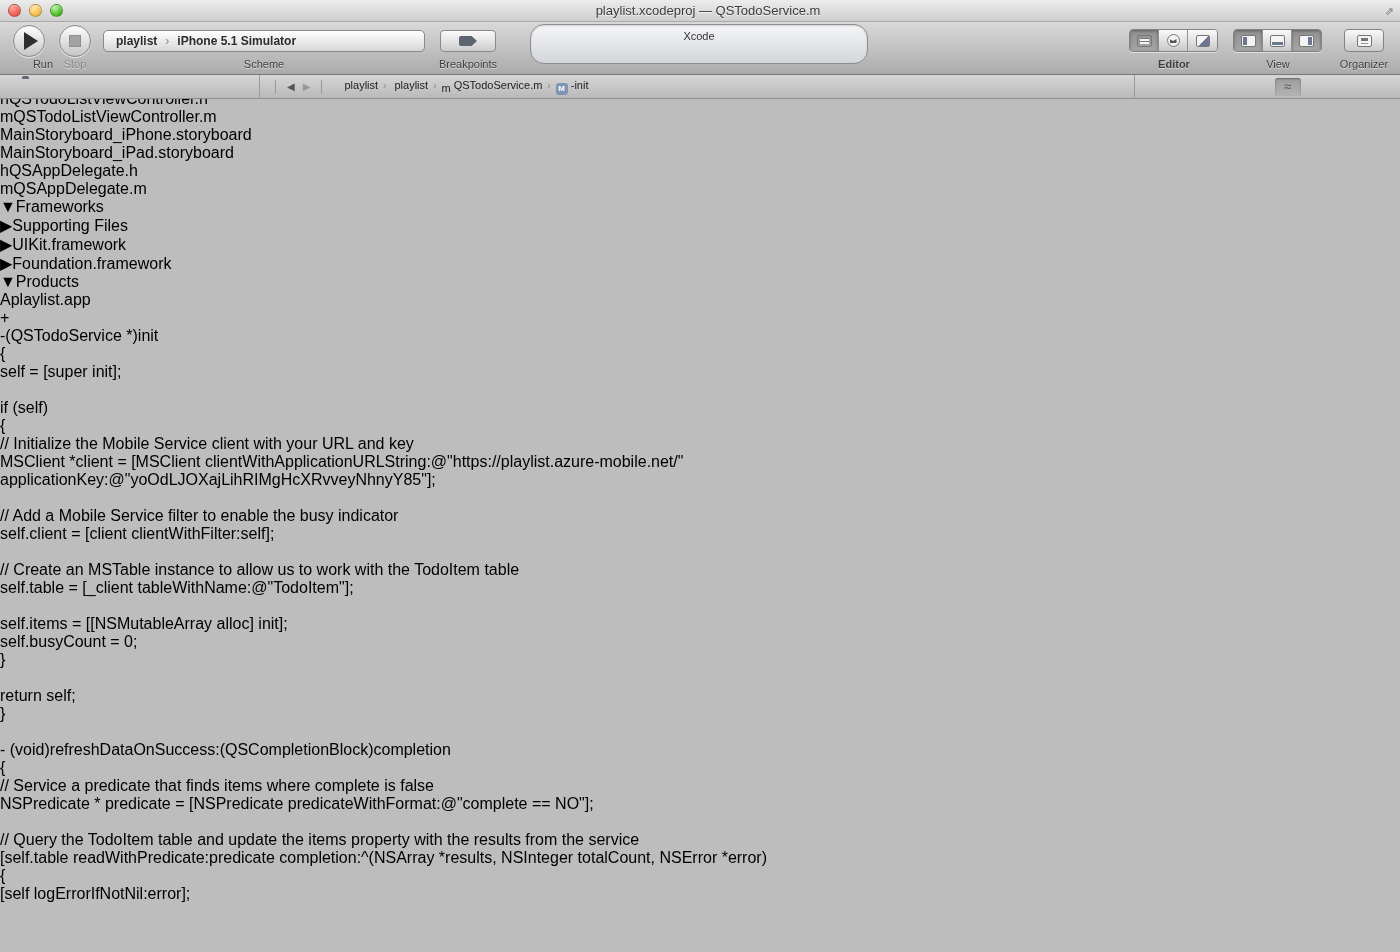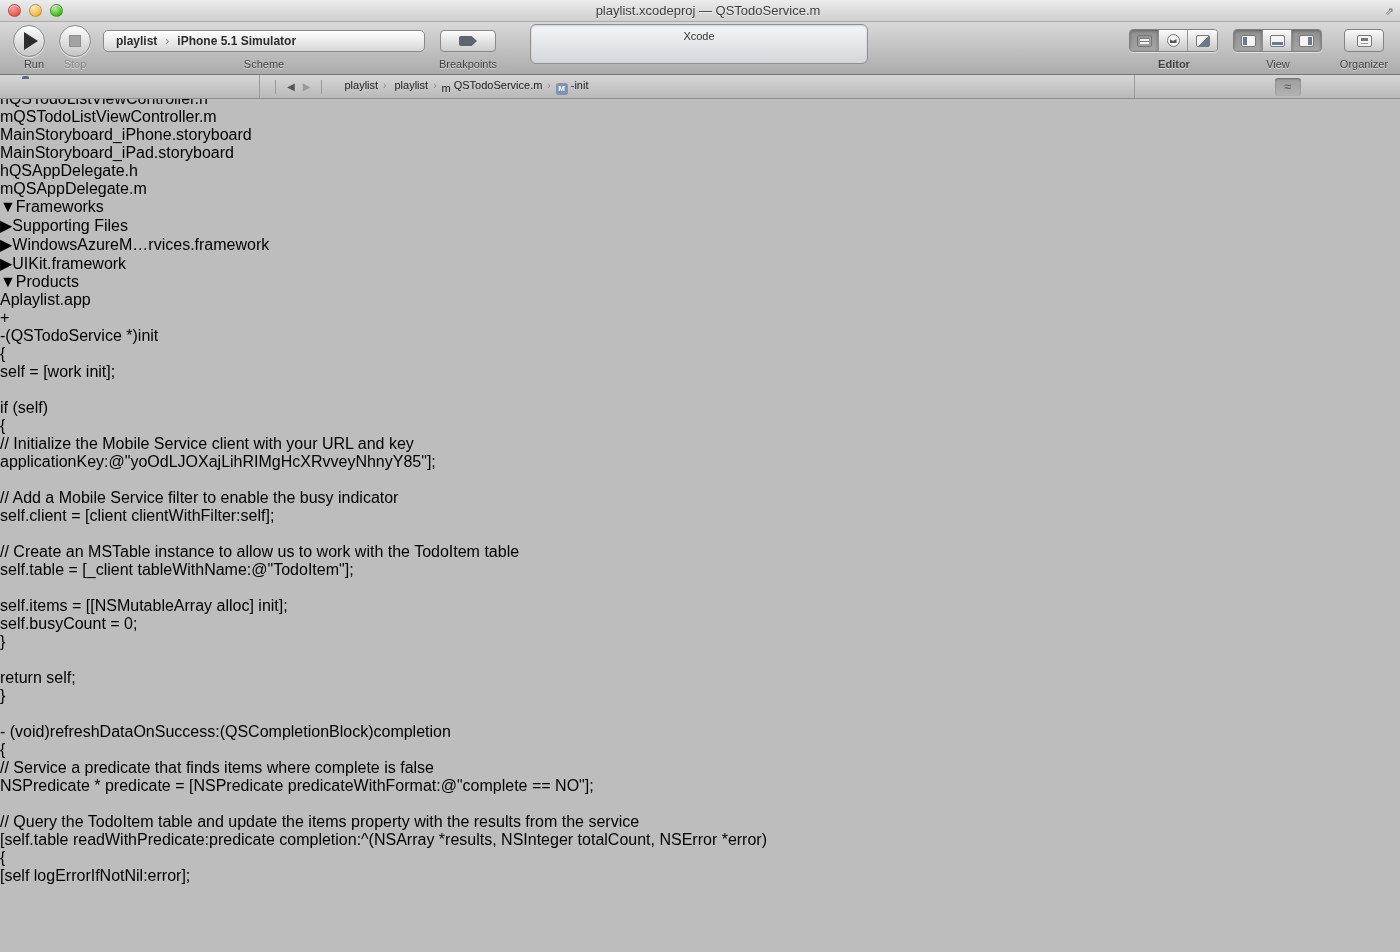--- a/index.html
+++ b/index.html
@@ -33,21 +33,21 @@
   #stop-btn { left:59px; }
   .play-tri { width:0; height:0; border-left:14px solid #2e2e2e; border-top:9px solid transparent; border-bottom:9px solid transparent; margin-left:4px; }
   .stop-sq { width:12px; height:12px; background:#a2a2a2; border:1px solid #8e8e8e; }
   #scheme-pill { position:absolute; left:103px; top:8px; width:322px; height:22px; border-radius:5px;
     background:linear-gradient(#ffffff,#d7d7d7); border:1px solid #898989; display:flex; align-items:center;
     font-size:12px; font-weight:bold; color:#2c2c2c; padding-left:12px; }
   #scheme-pill .sep { color:#888; margin:0 8px; font-weight:normal; }
   #breakpoints-btn { position:absolute; left:440px; top:8px; width:56px; height:22px; border-radius:4px;
     background:linear-gradient(#fbfbfb,#cdcdcd); border:1px solid #8a8a8a; display:flex; align-items:center; justify-content:center; }
   .bp-glyph { width:18px; height:10px; background:#5d6570; clip-path:polygon(0 0,70% 0,100% 50%,70% 100%,0 100%); border-radius:2px; }
-  #activity-viewer { position:absolute; left:530px; top:2px; width:338px; height:40px; border-radius:6px;
+  #activity-viewer { position:absolute; left:530px; top:2px; width:338px; height:40px; border-radius:14px;
     background:linear-gradient(#f5f6f8,#d3d6da); border:1px solid #8f8f8f; box-shadow:inset 0 1px 2px rgba(0,0,0,.15); }
   #activity-viewer .app { text-align:center; font-size:11px; color:#333; margin-top:5px; }
   .segmented { position:absolute; top:7px; height:23px; display:flex; border:1px solid #838383; border-radius:4px; overflow:hidden;
     box-shadow:0 1px 0 rgba(255,255,255,.5); }
   .seg { width:29px; height:100%; background:linear-gradient(#fafafa,#c9c9c9); border-right:1px solid #909090;
     display:flex; align-items:center; justify-content:center; }
   .seg:last-child { border-right:none; }
   .seg.on { background:linear-gradient(#8f8f8f,#a6a6a6); box-shadow:inset 0 1px 3px rgba(0,0,0,.35); }
   #editor-seg { left:1129px; } #view-seg { left:1233px; }
   #organizer-btn { position:absolute; left:1344px; top:7px; width:40px; height:23px; border:1px solid #838383; border-radius:4px;
@@ -94,21 +94,21 @@
   <span id="fullscreen-glyph">⇗</span>
 </div>
 
 <div id="toolbar">
   <div id="run-btn" class="round-btn">
       <span class="play-tri"></span>
     </div>
   <div id="stop-btn" class="round-btn">
       <span class="stop-sq"></span>
     </div>
-  <div class="tb-label" style="left:18px;width:32px;">Run</div>
+  <div class="tb-label" style="left:27px;width:32px;">Run</div>
   <div class="tb-label" style="left:59px;width:32px;color:#8a8a8a;">Stop</div>
 
   <div id="scheme-pill">
     <span>playlist</span>
     <span class="sep">›</span>
     <span>iPhone 5.1 Simulator</span>
   </div>
   <div class="tb-label" style="left:103px;width:322px;">Scheme</div>
 
   <div id="breakpoints-btn">
@@ -194,45 +194,46 @@
         <div class="trow"><span style="width:34px;flex:none;"></span><span class="disc"></span><span class="ticon i-doc h">h</span><span class="tlabel">QSTodoService.h</span></div>
         <div class="trow sel"><span style="width:34px;flex:none;"></span><span class="disc"></span><span class="ticon i-doc m">m</span><span class="tlabel">QSTodoService.m</span></div>
         <div class="trow"><span style="width:34px;flex:none;"></span><span class="disc"></span><span class="ticon i-doc h">h</span><span class="tlabel">QSTodoListViewController.h</span></div>
         <div class="trow"><span style="width:34px;flex:none;"></span><span class="disc"></span><span class="ticon i-doc m">m</span><span class="tlabel">QSTodoListViewController.m</span></div>
         <div class="trow"><span style="width:34px;flex:none;"></span><span class="disc"></span><span class="ticon i-sb"></span><span class="tlabel">MainStoryboard_iPhone.storyboard</span></div>
         <div class="trow"><span style="width:34px;flex:none;"></span><span class="disc"></span><span class="ticon i-sb"></span><span class="tlabel">MainStoryboard_iPad.storyboard</span></div>
         <div class="trow"><span style="width:34px;flex:none;"></span><span class="disc"></span><span class="ticon i-doc h">h</span><span class="tlabel">QSAppDelegate.h</span></div>
         <div class="trow"><span style="width:34px;flex:none;"></span><span class="disc"></span><span class="ticon i-doc m">m</span><span class="tlabel">QSAppDelegate.m</span></div>
         <div class="trow"><span style="width:18px;flex:none;"></span><span class="disc">▼</span><span class="ticon i-folder"></span><span class="tlabel">Frameworks</span></div>
         <div class="trow"><span style="width:18px;flex:none;"></span><span class="disc">▶</span><span class="ticon i-folder"></span><span class="tlabel">Supporting Files</span></div>
-        <div class="trow"><span style="width:34px;flex:none;"></span><span class="disc">▶</span><span class="ticon i-fw"></span><span class="tlabel">WindowsAzureM…rvices.framework</span></div>
         <div class="trow"><span style="width:34px;flex:none;"></span><span class="disc">▶</span><span class="ticon i-fw"></span><span class="tlabel">UIKit.framework</span></div>
+        <div class="trow"><span style="width:34px;flex:none;"></span><span class="disc">▶</span><span class="ticon i-fw"></span><span class="tlabel">Foundation.framework</span></div>
         <div class="trow"><span style="width:18px;flex:none;"></span><span class="disc">▼</span><span class="ticon i-folder"></span><span class="tlabel">Products</span></div>
         <div class="trow"><span style="width:34px;flex:none;"></span><span class="disc"></span><span class="ticon i-app">A</span><span class="tlabel red-label">playlist.app</span></div>
       </div>
     <div id="nav-filterbar">
       <span class="plus">+</span>
       <span class="fdiv"></span>
       <span class="fb-icon fb-clock"></span>
       <span class="fb-icon fb-box"></span>
       <span class="fb-icon fb-edit"></span>
       <span class="searchpill"><span class="sphere"></span></span>
     </div>
   </div>
 
   <div id="editor">
     <div id="gutter"></div>
     <div id="code">
         <div class="cl"><span class="tk-p">-(</span><span class="tk-t">QSTodoService</span><span class="tk-p"> *)init</span></div>
         <div class="cl"><span class="tk-p">{</span></div>
-        <div class="cl"><span class="tk-p">    </span><span class="tk-k">self</span><span class="tk-p"> = [</span><span class="tk-k">work</span><span class="tk-p"> init];</span></div>
+        <div class="cl"><span class="tk-p">    </span><span class="tk-k">self</span><span class="tk-p"> = [</span><span class="tk-k">super</span><span class="tk-p"> init];</span></div>
         <div class="cl">&nbsp;</div>
         <div class="cl"><span class="tk-p">    </span><span class="tk-k">if</span><span class="tk-p"> (</span><span class="tk-k">self</span><span class="tk-p">)</span></div>
         <div class="cl"><span class="tk-p">    {</span></div>
         <div class="cl"><span class="tk-p">        </span><span class="tk-c">// Initialize the Mobile Service client with your URL and key</span></div>
+        <div class="cl"><span class="tk-p">        </span><span class="tk-t">MSClient</span><span class="tk-p"> *client = [</span><span class="tk-t">MSClient</span><span class="tk-p"> clientWithApplicationURLString:</span><span class="tk-s">@"https://playlist.azure-mobile.net/"</span></div>
         <div class="cl"><span class="tk-p">                                                     applicationKey:</span><span class="tk-s">@"yoOdLJOXajLihRIMgHcXRvveyNhnyY85"</span><span class="tk-p">];</span></div>
         <div class="cl">&nbsp;</div>
         <div class="cl"><span class="tk-p">        </span><span class="tk-c">// Add a Mobile Service filter to enable the busy indicator</span></div>
         <div class="cl"><span class="tk-p">        </span><span class="tk-k">self</span><span class="tk-p">.</span><span class="tk-t">client</span><span class="tk-p"> = [client clientWithFilter:</span><span class="tk-k">self</span><span class="tk-p">];</span></div>
         <div class="cl">&nbsp;</div>
         <div class="cl"><span class="tk-p">        </span><span class="tk-c">// Create an MSTable instance to allow us to work with the TodoItem table</span></div>
         <div class="cl"><span class="tk-p">        </span><span class="tk-k">self</span><span class="tk-p">.</span><span class="tk-t">table</span><span class="tk-p"> = [</span><span class="tk-t">_client</span><span class="tk-p"> tableWithName:</span><span class="tk-s">@"TodoItem"</span><span class="tk-p">];</span></div>
         <div class="cl">&nbsp;</div>
         <div class="cl"><span class="tk-p">        </span><span class="tk-k">self</span><span class="tk-p">.</span><span class="tk-t">items</span><span class="tk-p"> = [[</span><span class="tk-f">NSMutableArray</span><span class="tk-p"> alloc] init];</span></div>
         <div class="cl"><span class="tk-p">        </span><span class="tk-k">self</span><span class="tk-p">.</span><span class="tk-t">busyCount</span><span class="tk-p"> = </span><span class="tk-n">0</span><span class="tk-p">;</span></div>

